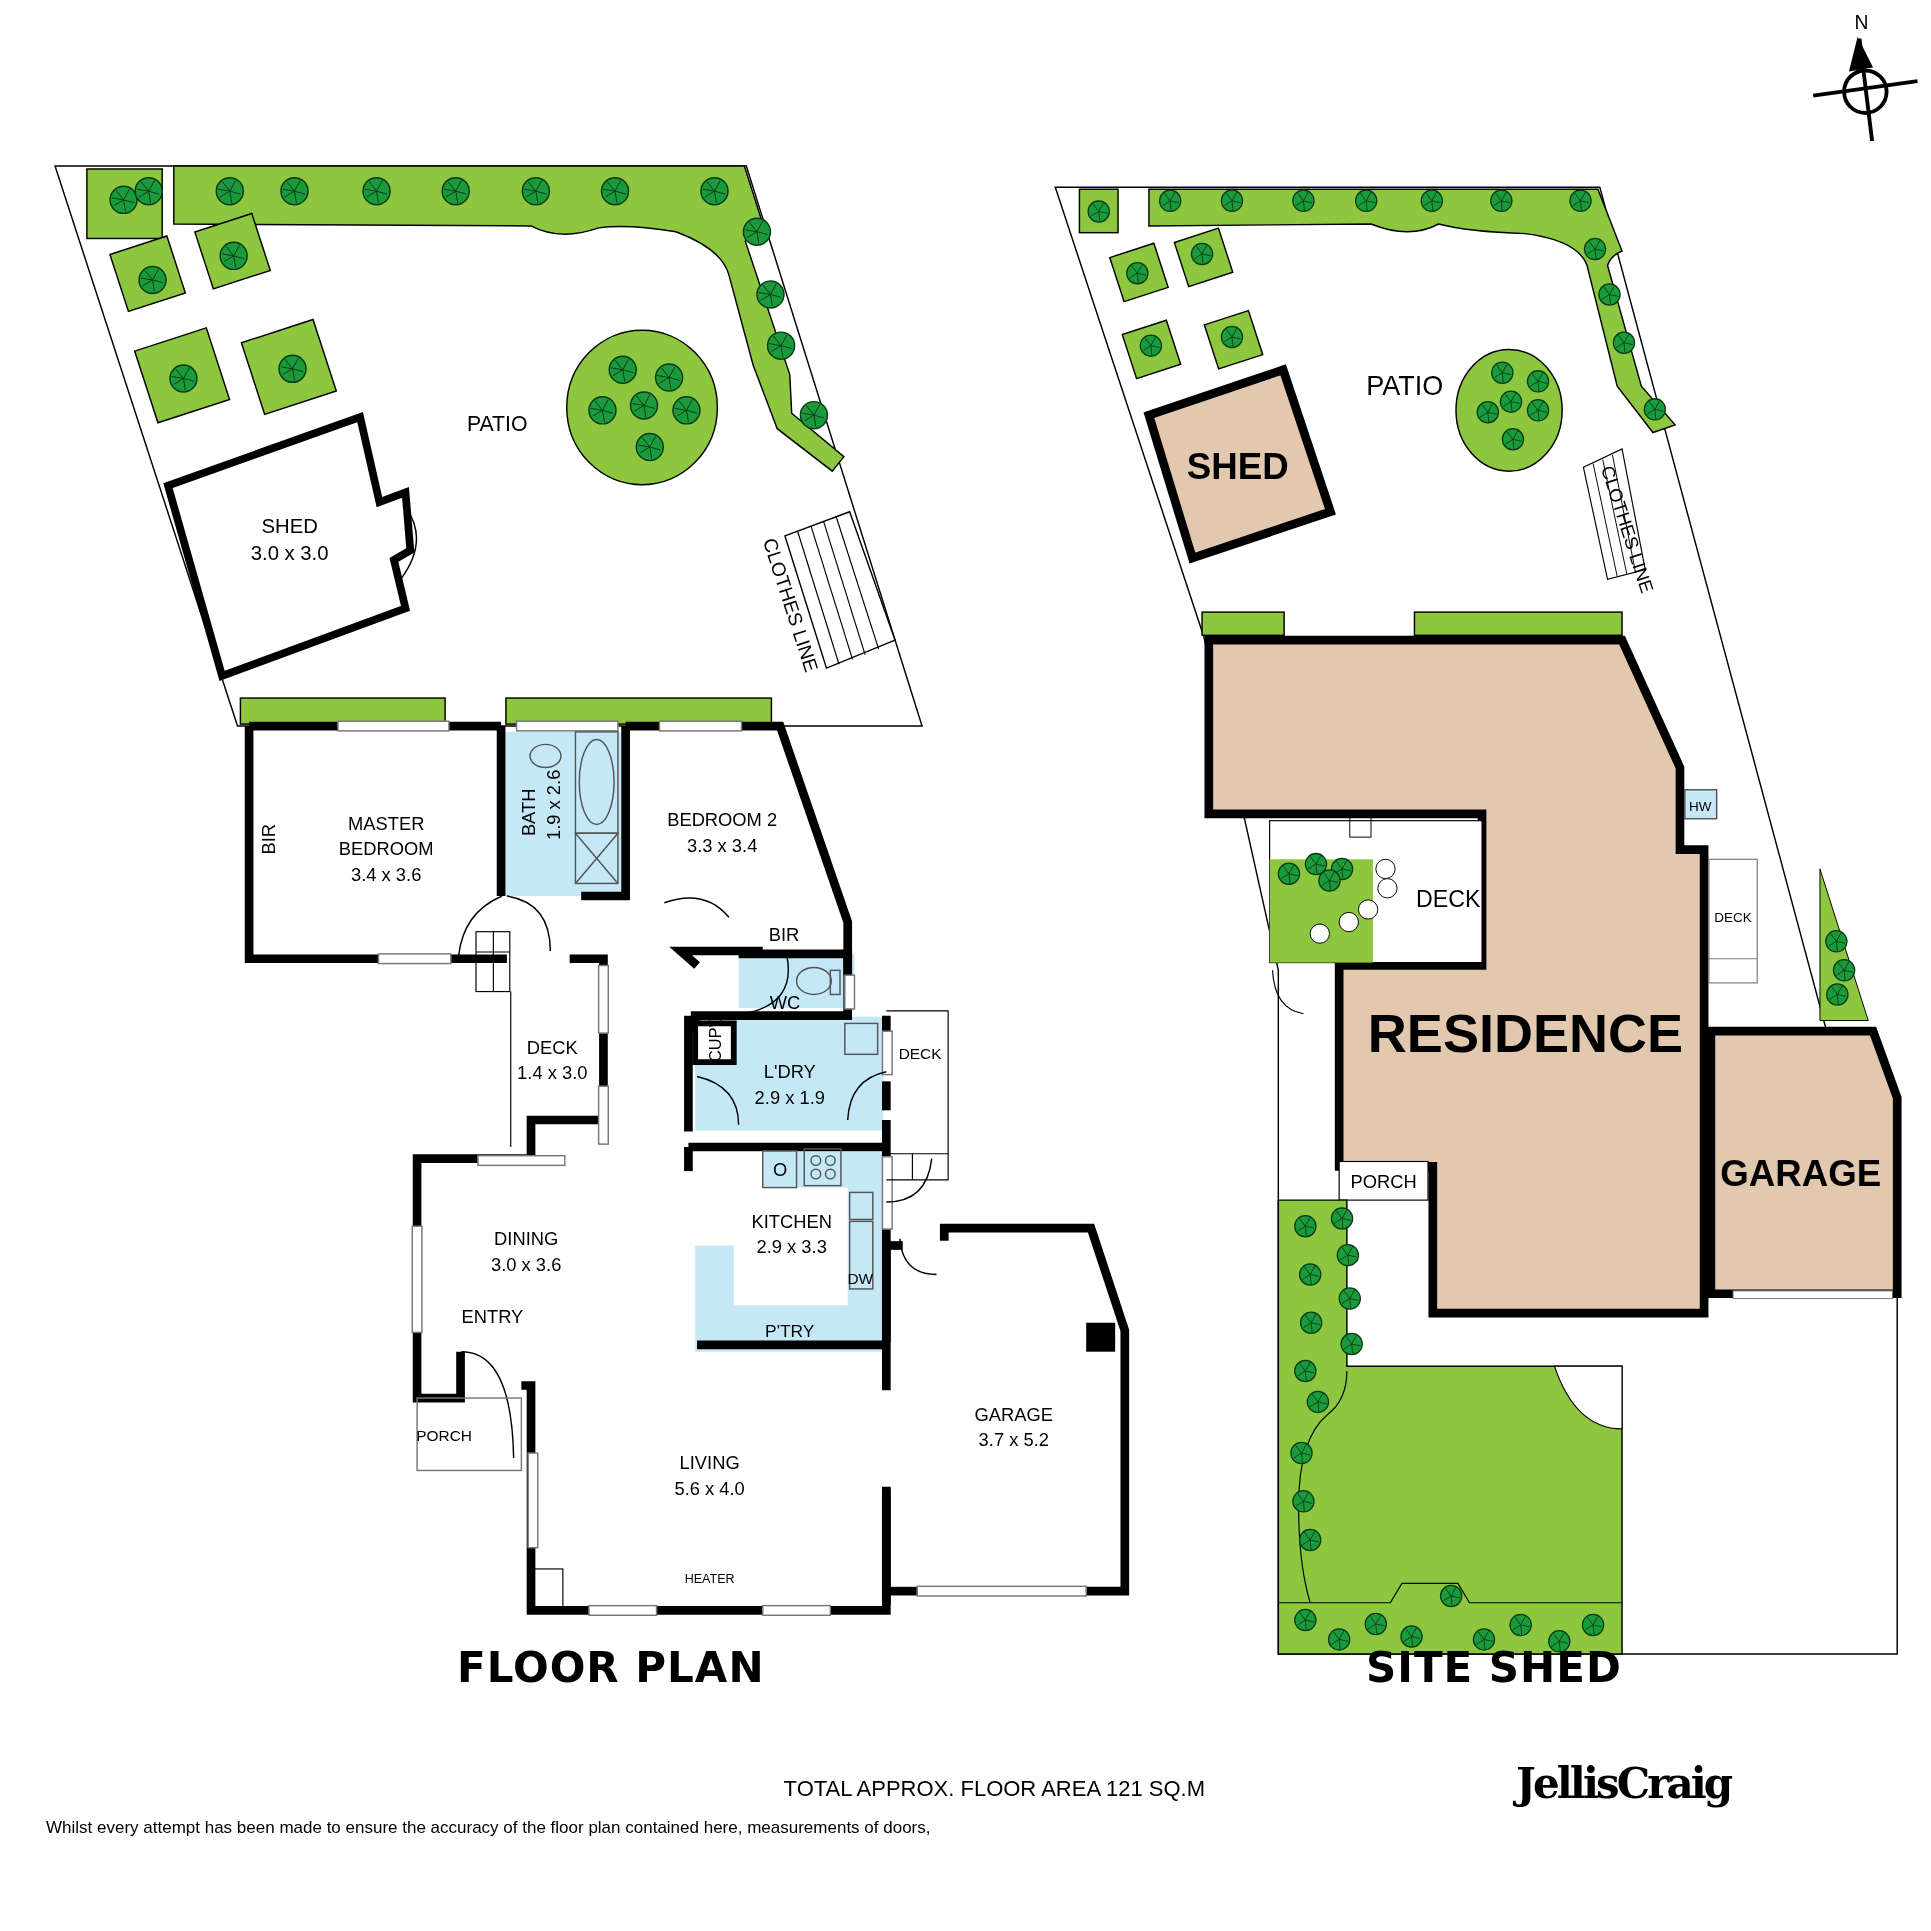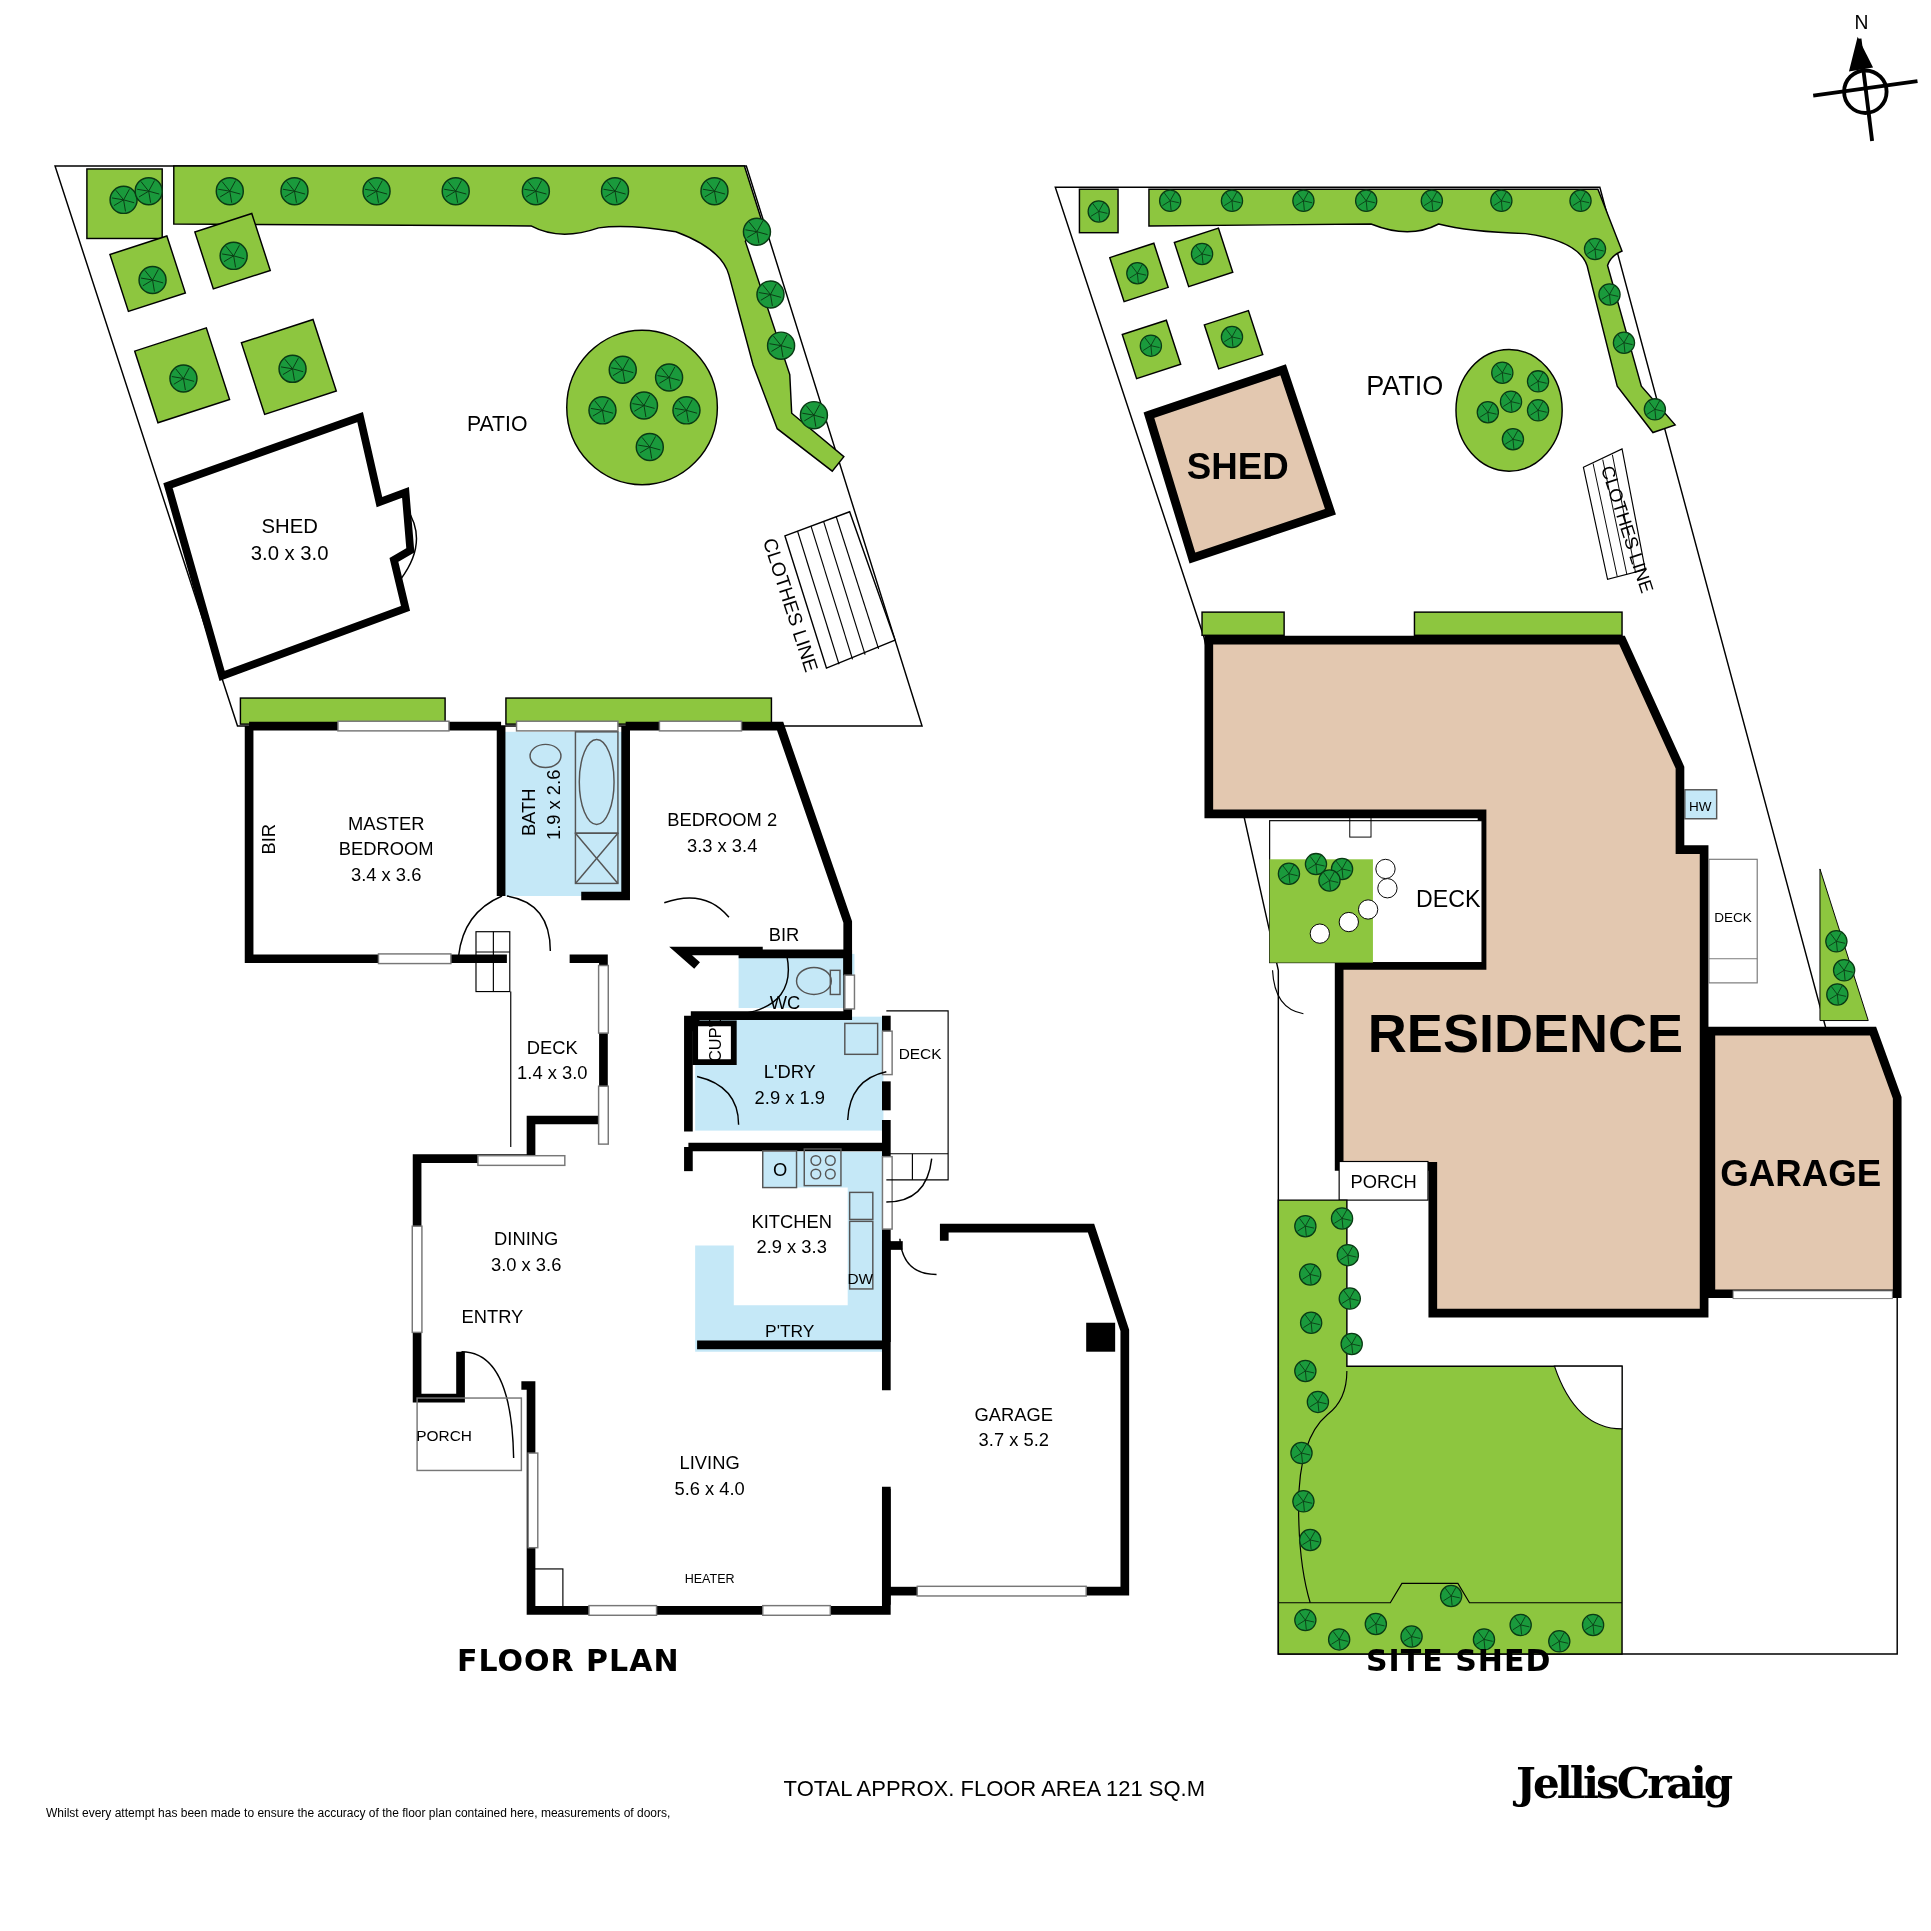--- a/index.html
+++ b/index.html
@@ -1,23 +1,23 @@
 <!DOCTYPE html>
 <html><head>
 <meta charset="utf-8">
 <style>
   html, body { margin: 0; padding: 0; background: #ffffff; }
   body { width: 1931px; height: 1931px; position: relative; overflow: hidden; font-family: "Liberation Sans", sans-serif; color: #000; }
   svg { position: absolute; left: 0; top: 0; }
   .lbl { font-family: "Liberation Sans", sans-serif; fill: #000; }
-  .plan-title { position: absolute; font-family: "DejaVu Sans", sans-serif; font-weight: bold; font-size: 30px; letter-spacing: 1px; }
+  .plan-title { position: absolute; font-family: "DejaVu Sans", sans-serif; font-weight: bold; font-size: 42px; letter-spacing: 1px; }
   .footer { position: absolute; left: 46px; top: 1775px; width: 1159px; font-family: "Liberation Sans", sans-serif; }
   .footer .addr { font-size: 30px; line-height: 37px; }
   .footer .area { font-size: 22px; line-height: 27px; text-align: right; }
-  .footer .disc { font-size: 12px; line-height: 20px; margin-top: 1px; }
+  .footer .disc { font-size: 17px; line-height: 20px; margin-top: 16px; }
   .logo { position: absolute; left: 1516px; top: 1759px; font-family: "DejaVu Serif", serif; font-weight: bold; font-size: 42px; letter-spacing: -2.9px; }
 </style>
 </head>
 <body>
 
 <svg width="1931" height="1931" viewBox="0 0 2000 2000" xmlns="http://www.w3.org/2000/svg">
   <defs>
     <g id="tree">
       <circle r="14" fill="#1a9a3c" stroke="#0a3a14" stroke-width="1.5"></circle>
       <path d="M0,0 L-8,-10 M0,0 L6,-11 M0,0 L11,3 M0,0 L-10,6 M0,0 L2,12 M0,0 L-12,-2" stroke="#0a3a14" stroke-width="1" fill="none"></path>

